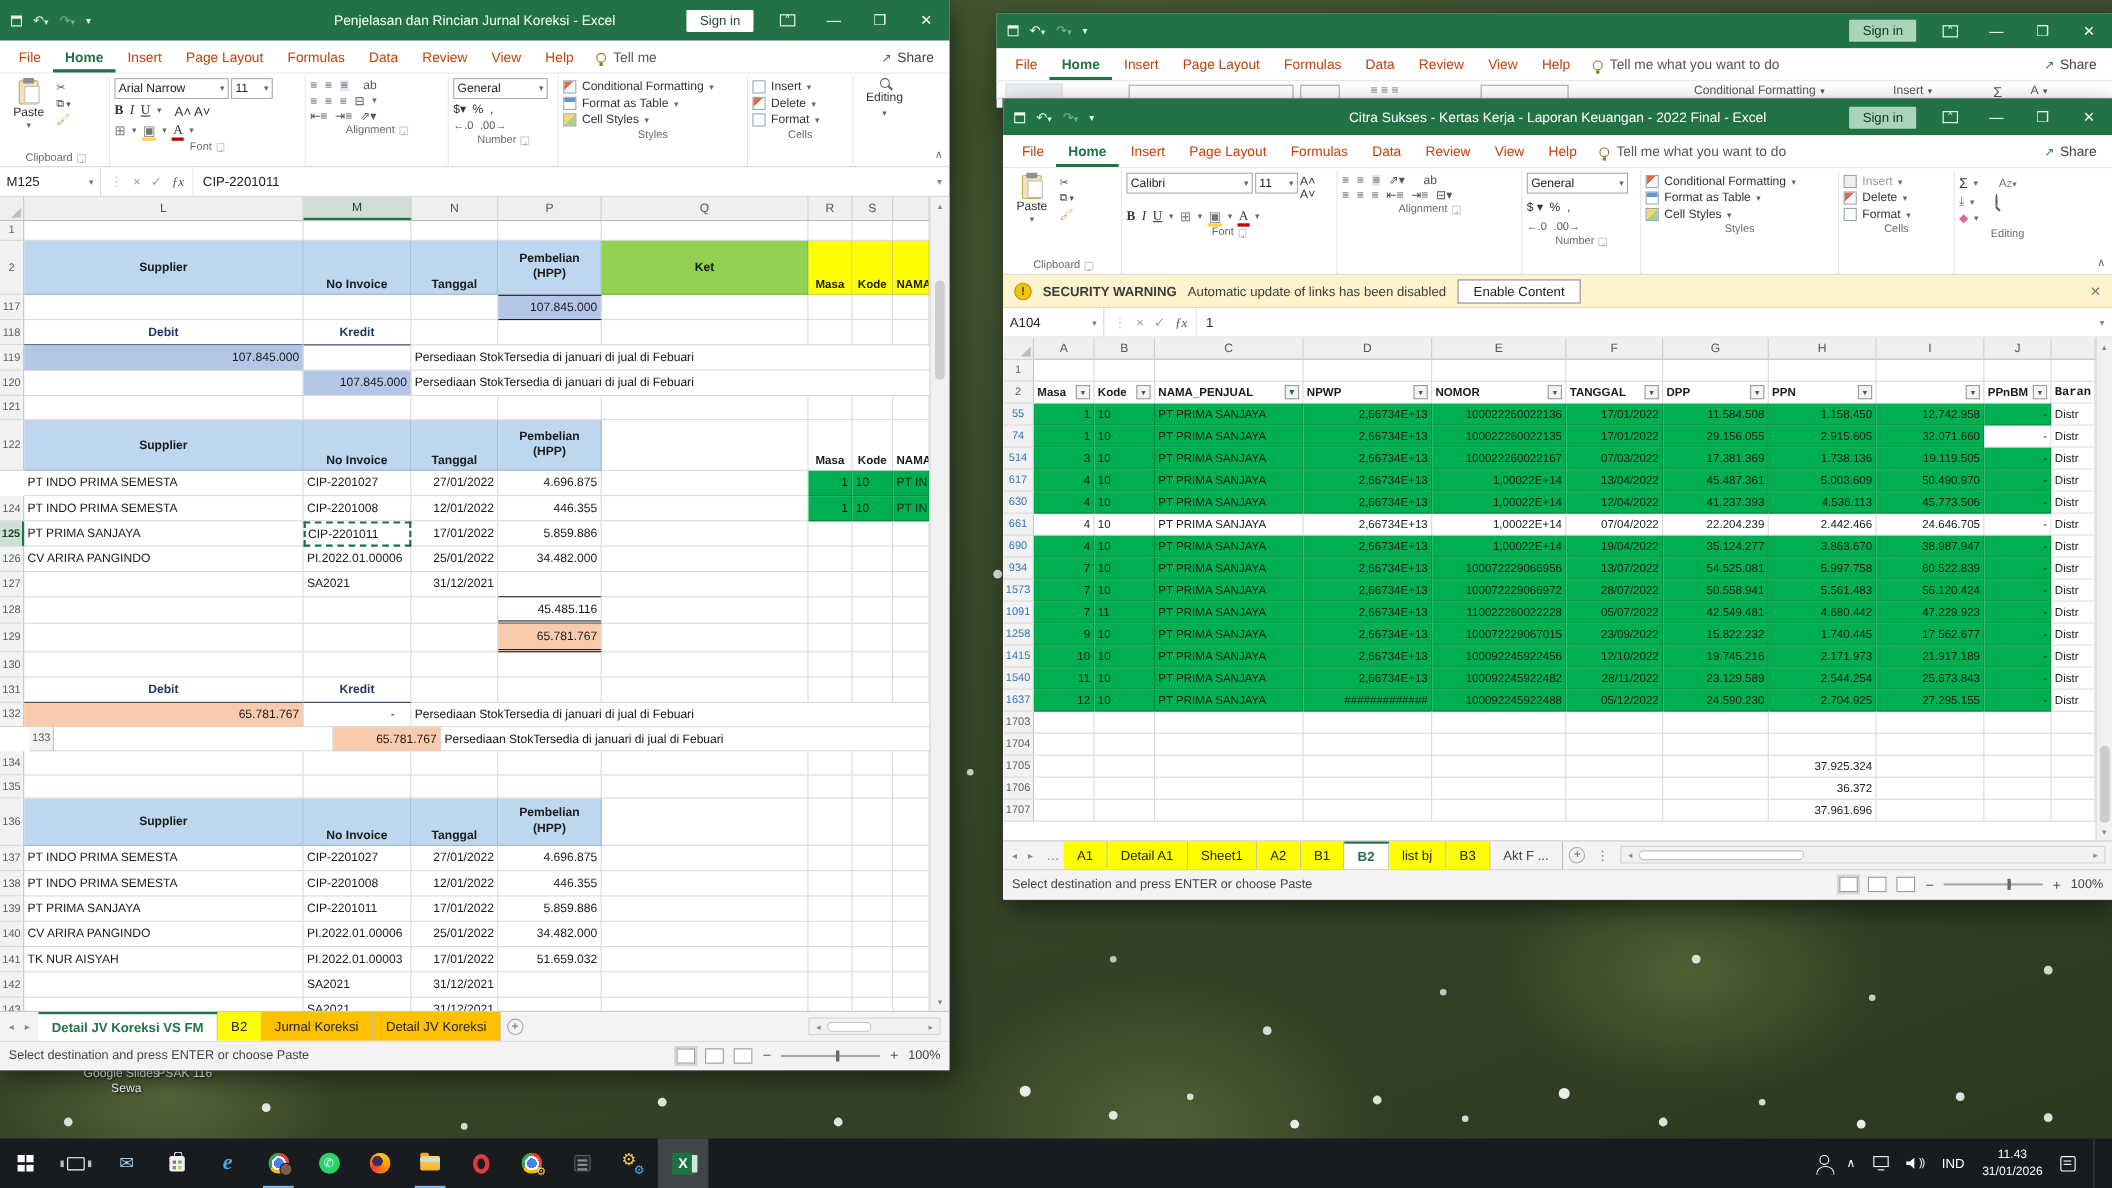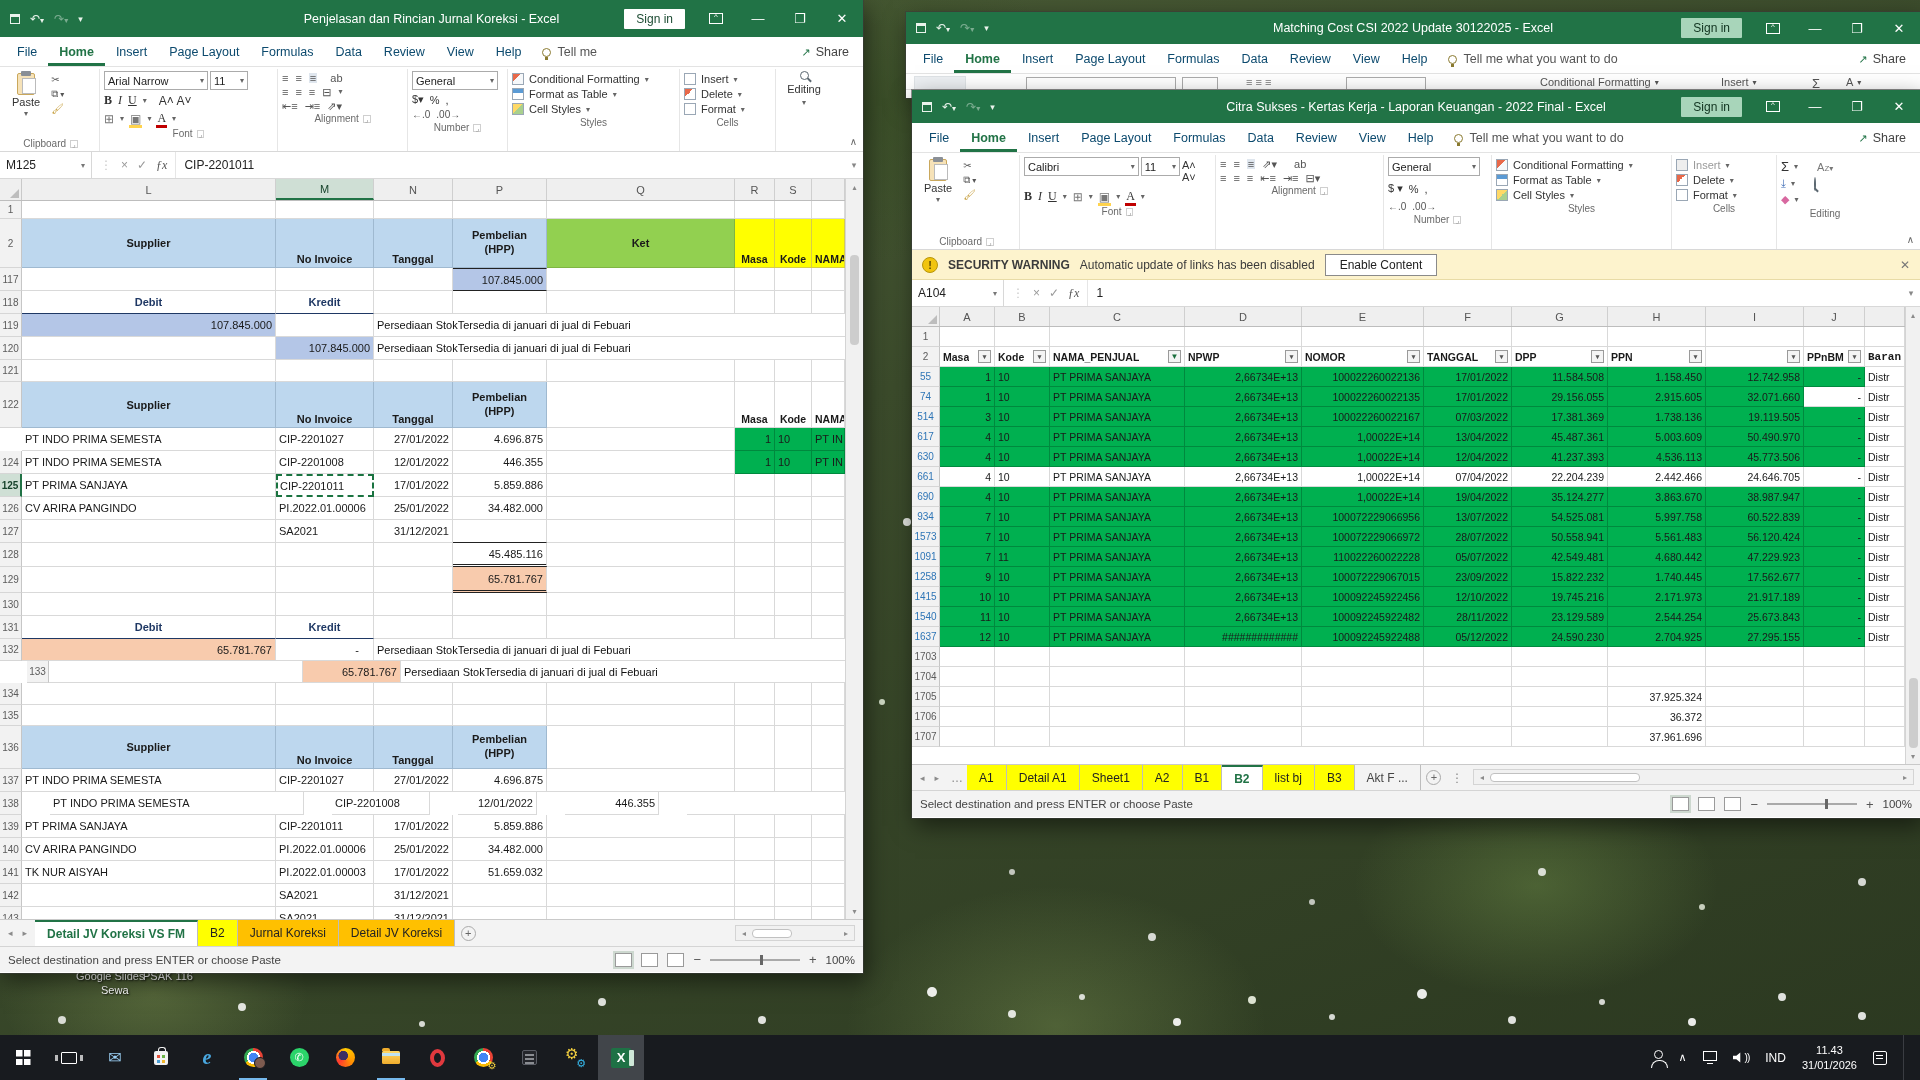--- a/index.html
+++ b/index.html
@@ -38,21 +38,21 @@
   .qat{display:flex;align-items:center;gap:10px;padding-left:10px;font-size:12px;color:#eaf3ec;}
   .qat .sv{width:10px;height:10px;border:1.5px solid #eaf3ec;border-top-width:3px;}
   .qat .dim{opacity:.45;}
   .win-title{position:absolute;left:0;right:0;text-align:center;font-size:12.5px;color:#fff;pointer-events:none;}
   .tb-right{margin-left:auto;display:flex;align-items:center;height:100%;}
   .signin{background:#ffffff;color:#1d4c33;font-size:12px;padding:3px 12px;margin-right:10px;border-radius:1px;}
   .signin.grn{background:#a8d5ba;color:#10331f;}
   .wbtn{width:42px;height:100%;display:flex;align-items:center;justify-content:center;color:#fff;font-size:13px;}
   .ribopt{width:14px;height:11px;border:1.2px solid #fff;display:flex;align-items:flex-start;justify-content:center;font-size:8px;line-height:6px;}
   .menubar{height:30px;background:#fff;display:flex;align-items:flex-end;border-bottom:1px solid #e3e3e3;padding-left:6px;position:relative;}
-  .mtab{font-size:12.5px;color:#0c4a6e;padding:6px 11px 7px;cursor:pointer;white-space:nowrap;}
+  .mtab{font-size:12.5px;color:#c2410c;padding:6px 11px 7px;cursor:pointer;white-space:nowrap;}
   .mtab.active{color:#217346;font-weight:bold;box-shadow:inset 0 -3px 0 #217346;}
   .tellme{display:flex;align-items:center;gap:6px;font-size:12.5px;color:#555;padding:6px 10px 7px;}
   .bulb{width:9px;height:9px;border:1.5px solid #8a7a30;border-radius:50%;position:relative;}
   .bulb::after{content:"";position:absolute;left:2px;bottom:-4px;width:3px;height:3px;background:#8a7a30;}
   .share{margin-left:auto;display:flex;align-items:center;gap:5px;font-size:12.5px;color:#444;padding:6px 14px 7px;}
   .share::before{content:"↗";color:#217346;font-size:11px;}
   
   .ribbon{background:#fff;border-bottom:1px solid #d8d8d8;display:flex;align-items:stretch;padding:2px 2px 0 2px;position:relative;}
   .rgroup{display:flex;flex-direction:column;border-right:1px solid #e6e6e6;padding:2px 4px 0;position:relative;}
   .rbody{flex:1;display:flex;gap:5px;align-items:flex-start;}
@@ -232,21 +232,20 @@
   <span class="desk-label" style="left:101px;top:984px;">Sewa</span>
 
   <div class="win" style="left:906px;top:12px;width:1014px;height:86px;">
     <div class="titlebar" style="height:32px;">
       <div class="qat">
         <span class="sv"></span>
         <span>↶<span style="font-size:8px;">▾</span></span>
         <span class="dim">↷<span style="font-size:8px;">▾</span></span>
         <span style="font-size:9px;">▾</span>
       </div>
-      <div class="win-title">Matching Cost CSI 2022 Update 30122025 - Excel</div>
       <div class="tb-right">
         <span class="signin grn">Sign in</span>
         <span class="wbtn">
             <span class="ribopt">^</span>
           </span>
         <span class="wbtn">—</span>
         <span class="wbtn">❐</span>
         <span class="wbtn">✕</span>
       </div>
     </div>
@@ -1355,21 +1354,21 @@
           <div class="rn" style="width: 22px;">137</div>
           <div class="cell" style="width: 254px;">PT INDO PRIMA SEMESTA</div>
           <div class="cell" style="width: 98px;">CIP-2201027</div>
           <div class="cell r" style="width: 79px;">27/01/2022</div>
           <div class="cell r" style="width: 94px;">4.696.875</div>
           <div class="cell" style="width: 188px;"></div>
           <div class="cell" style="width: 40px;"></div>
           <div class="cell" style="width: 37px;"></div>
           <div class="cell" style="width: 33px;"></div>
         </div>
-        <div class="grow" style="height: 23px; gap: 28px;">
+        <div class="grow" style="height: 23px;">
           <div class="rn" style="width: 22px;">138</div>
           <div class="cell" style="width: 254px;">PT INDO PRIMA SEMESTA</div>
           <div class="cell" style="width: 98px;">CIP-2201008</div>
           <div class="cell r" style="width: 79px;">12/01/2022</div>
           <div class="cell r" style="width: 94px;">446.355</div>
           <div class="cell" style="width: 188px;"></div>
           <div class="cell" style="width: 40px;"></div>
           <div class="cell" style="width: 37px;"></div>
           <div class="cell" style="width: 33px;"></div>
         </div>

